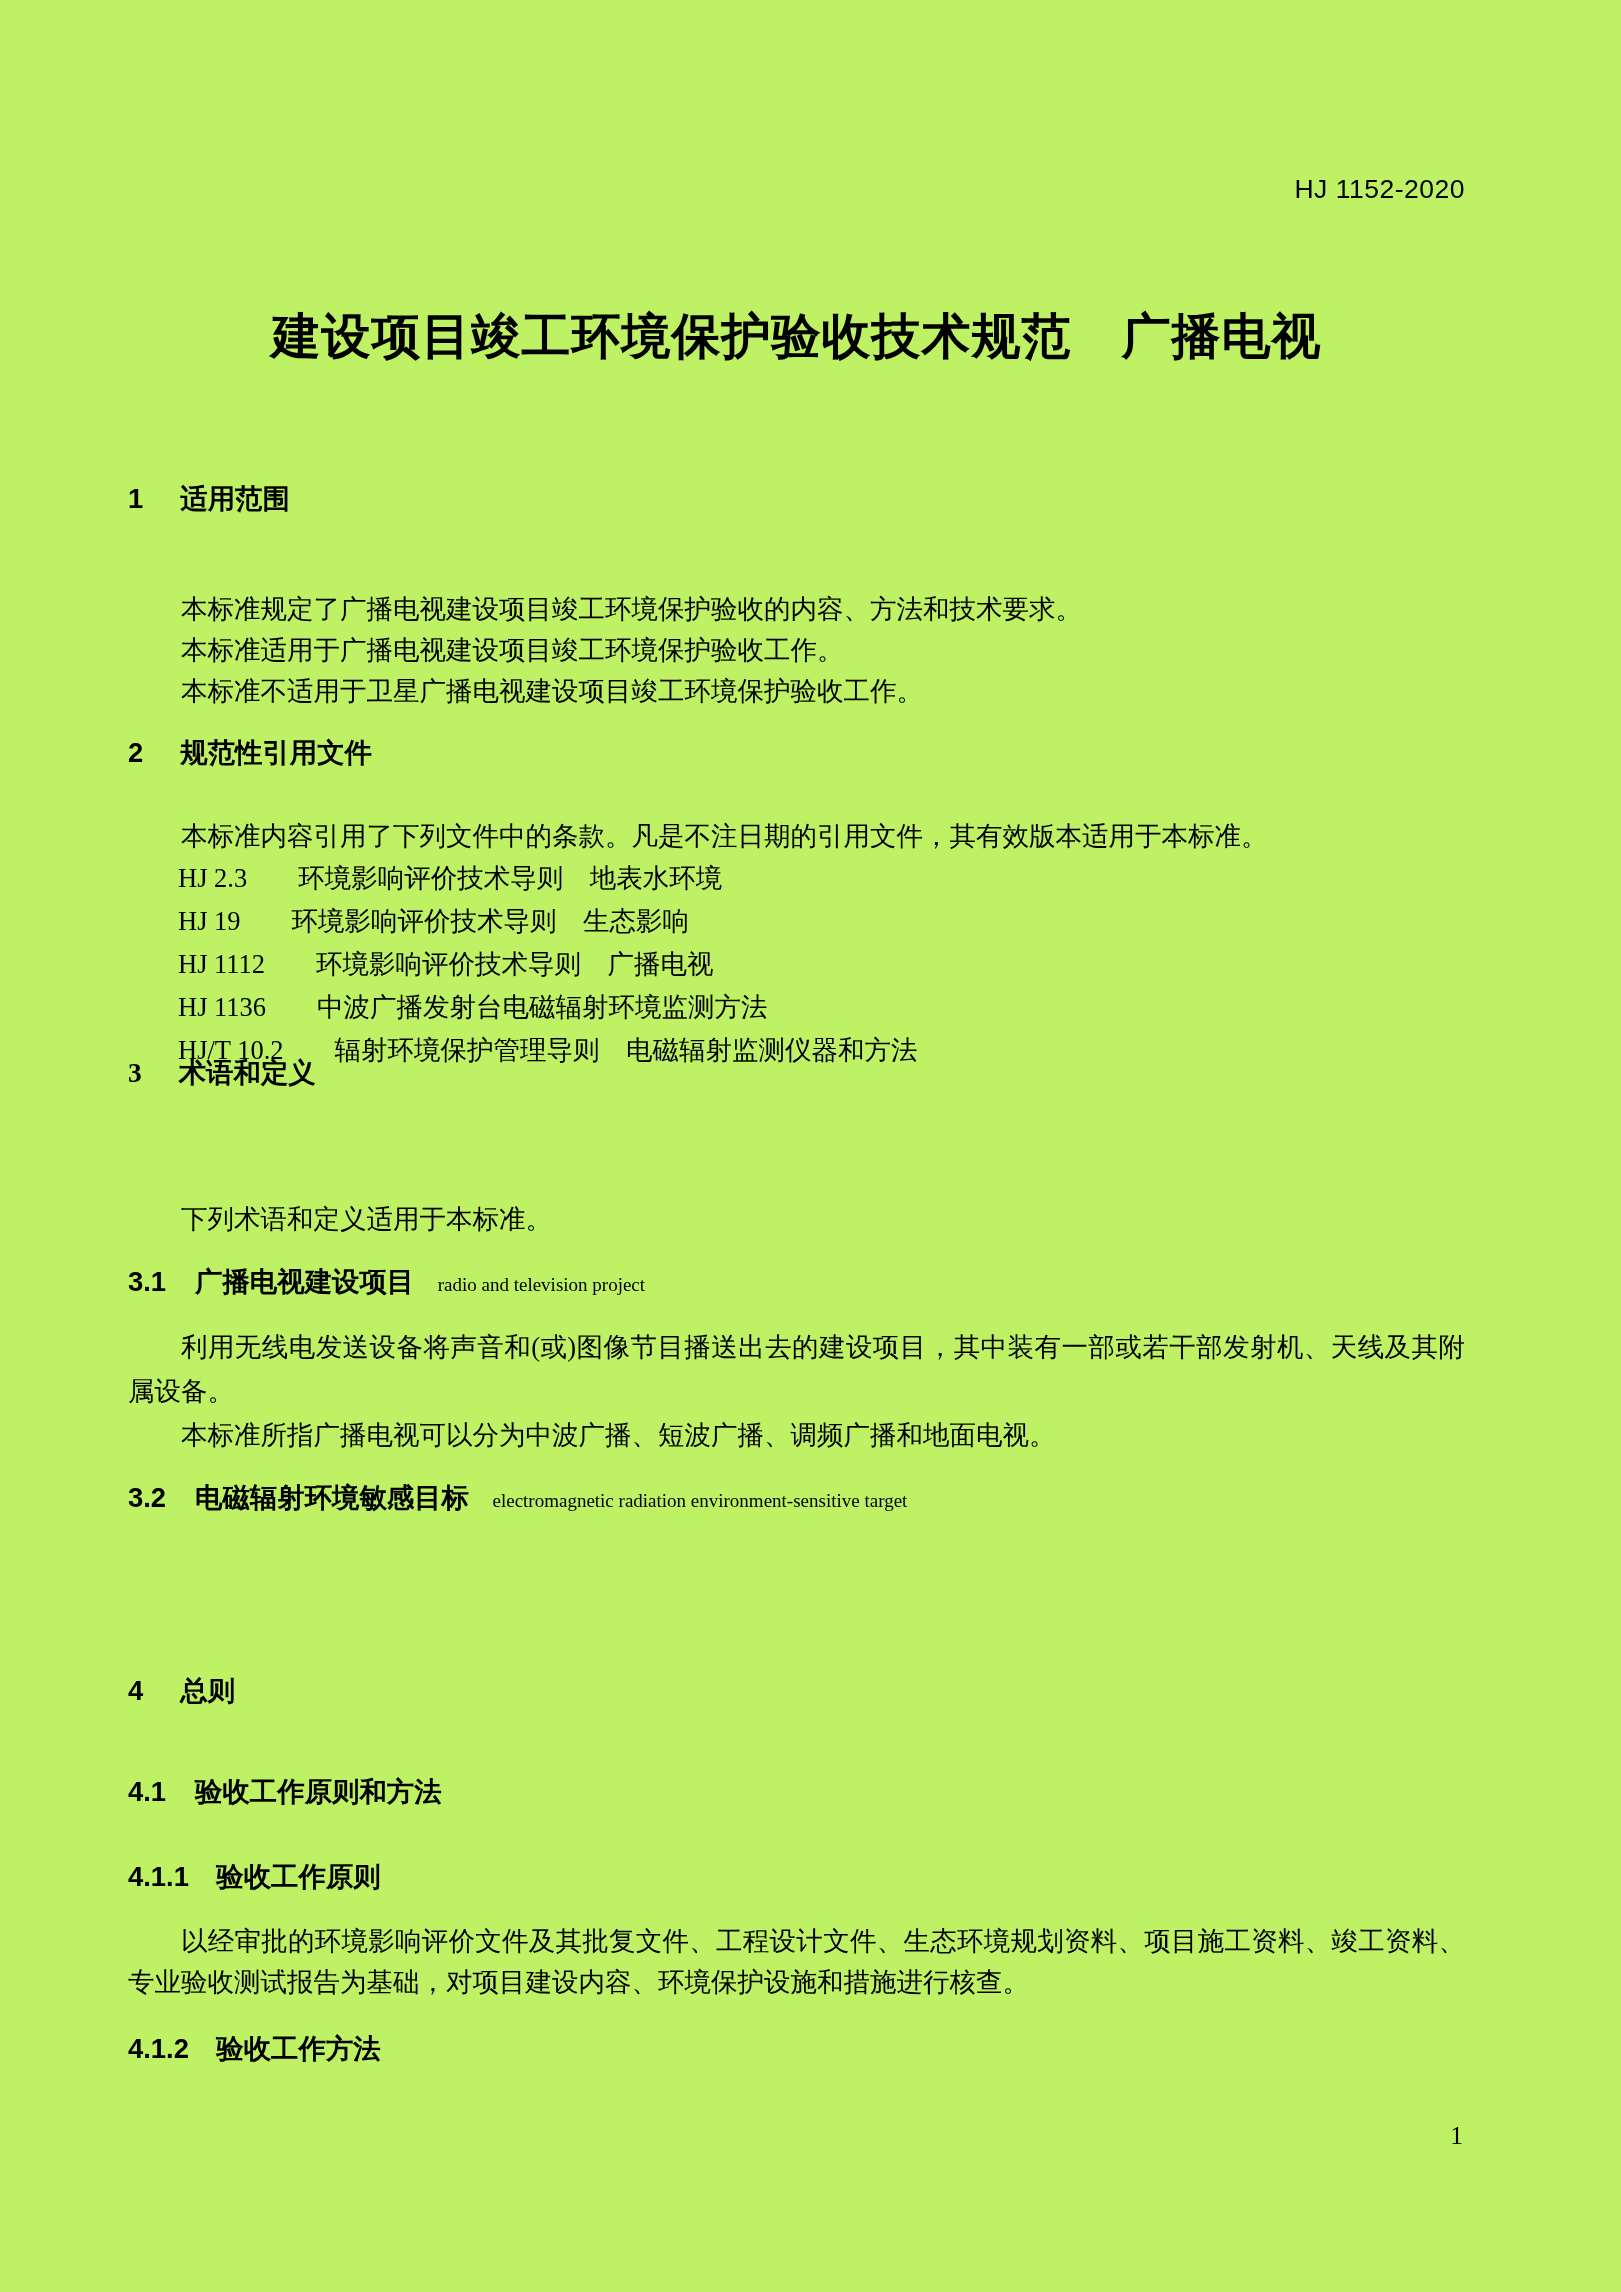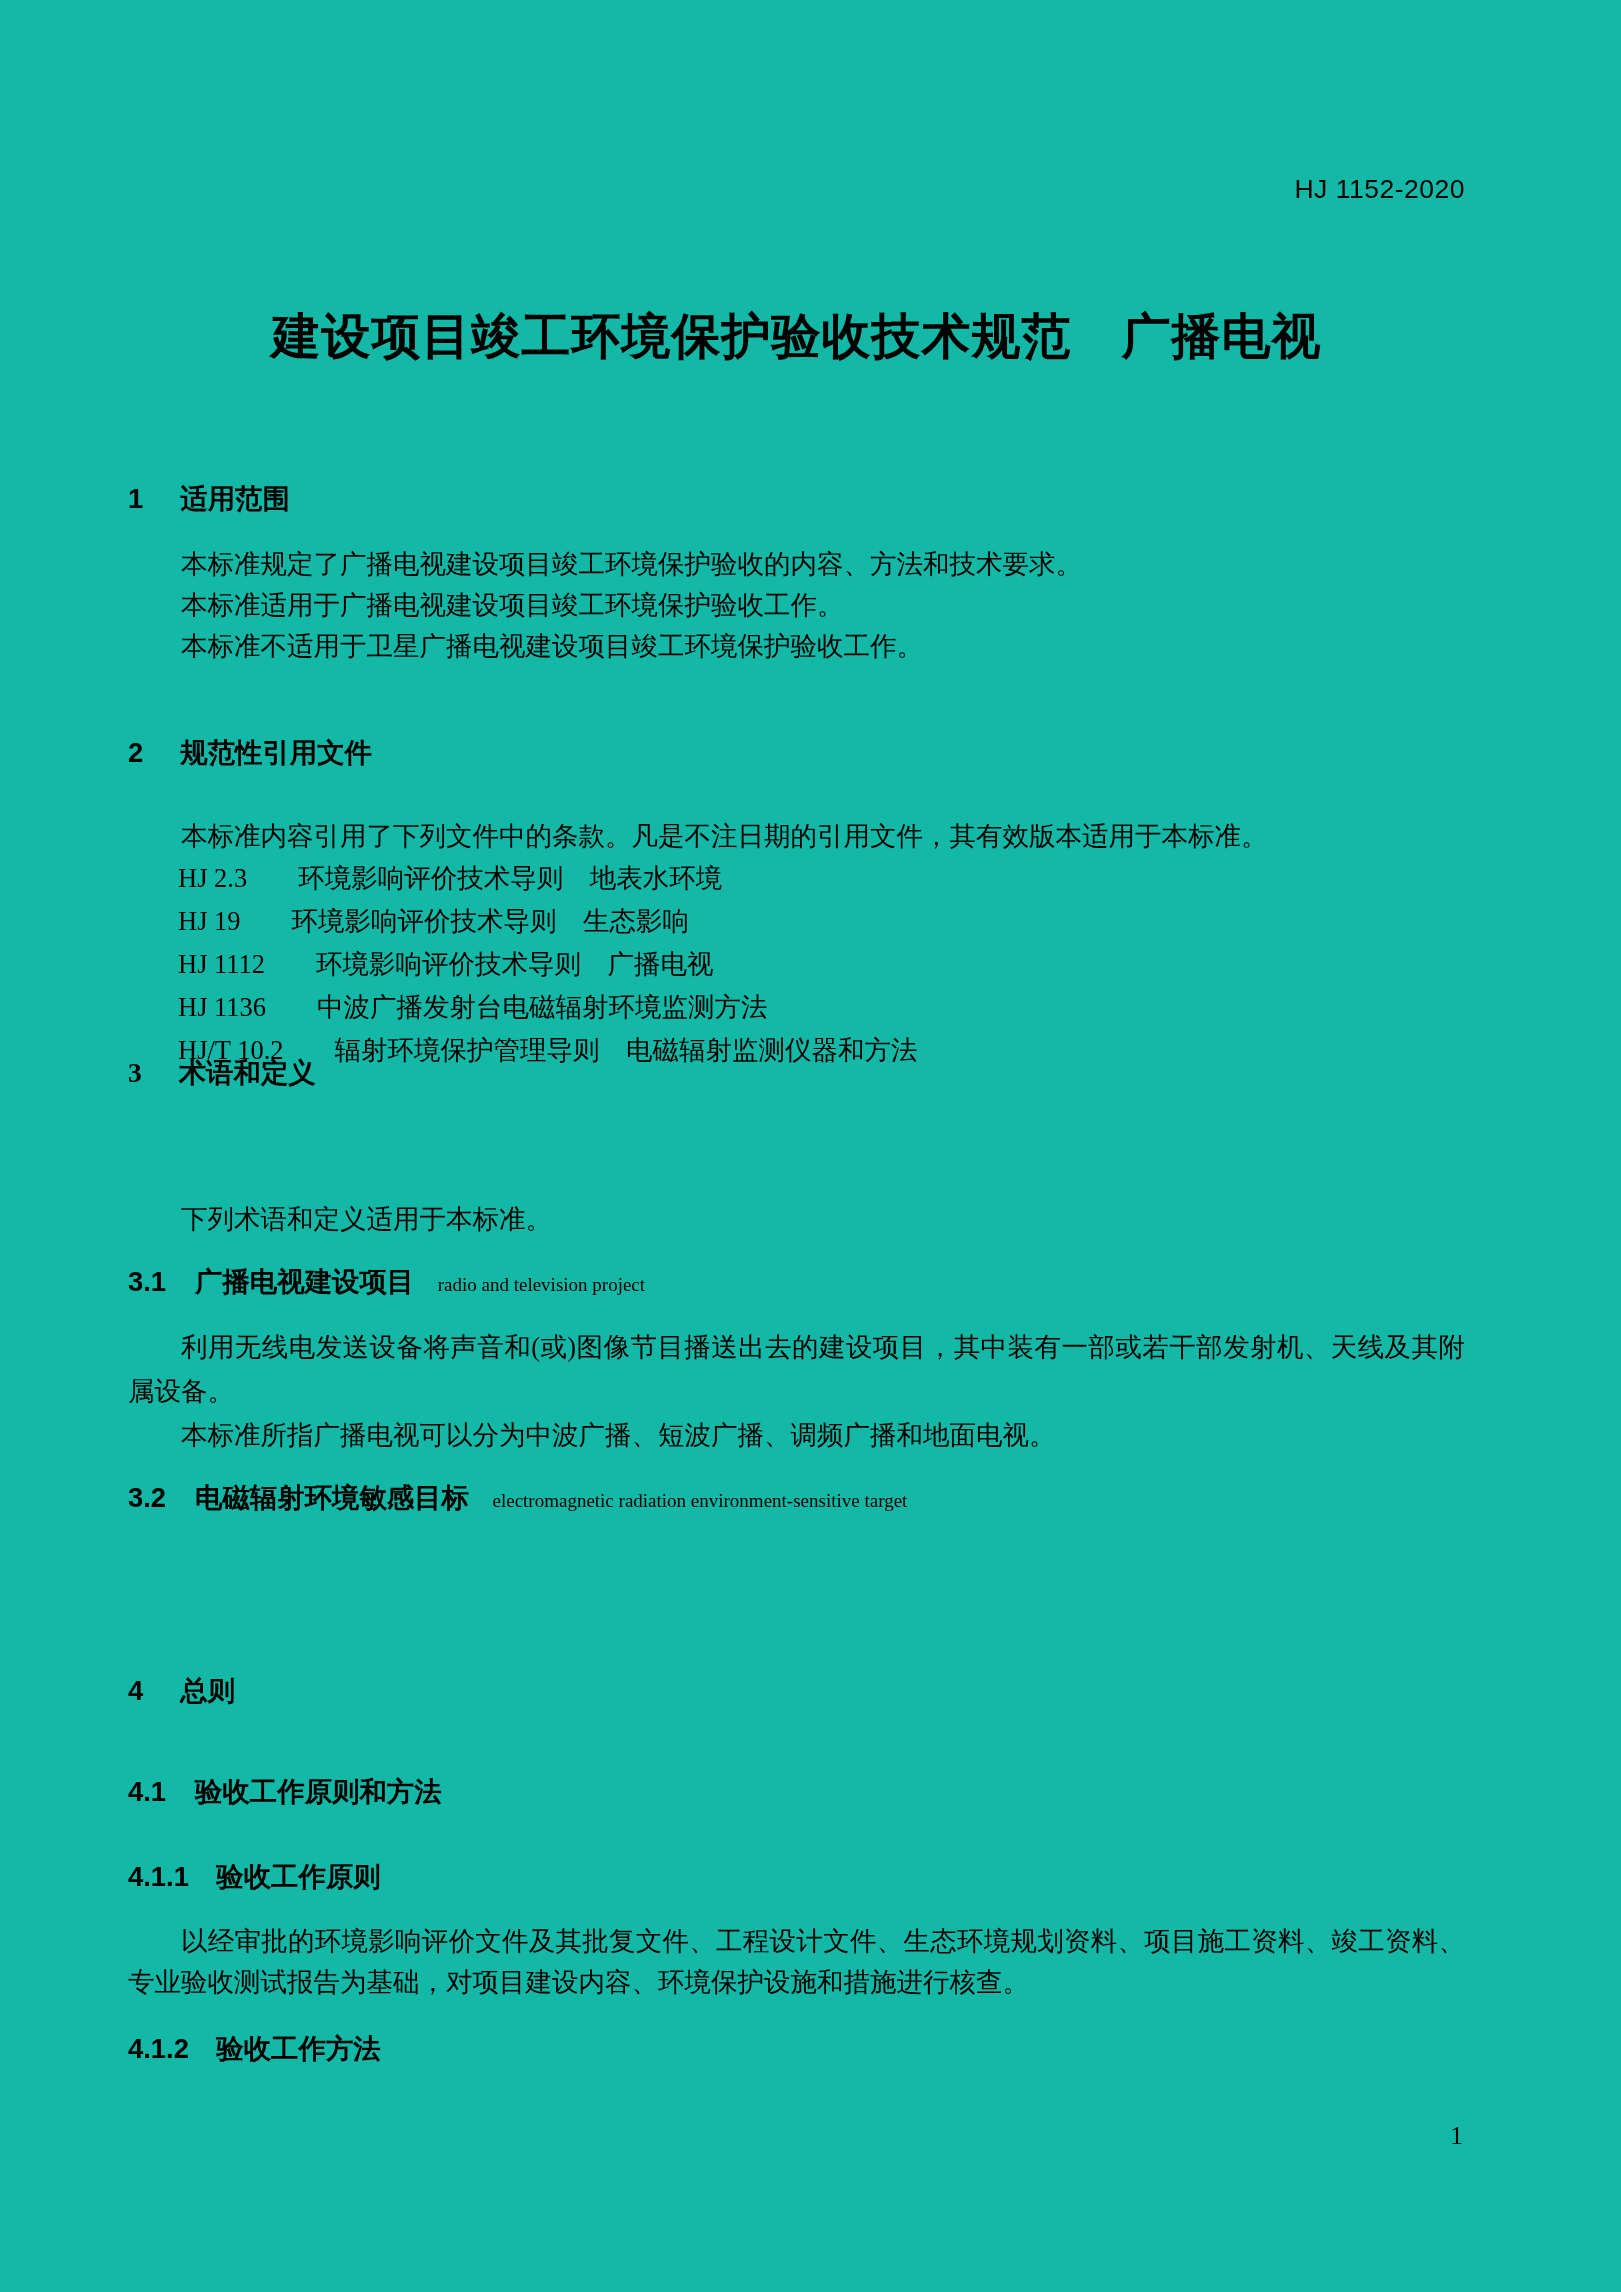--- a/index.html
+++ b/index.html
@@ -4,21 +4,21 @@
 <style>
   html, body {
     margin: 0;
     padding: 0;
     background: #e8e8e8;
   }
   .page {
     position: relative;
     width: 1621px;
     height: 2293px;
-    background: #14b8a6;
+    background: #bef264;
     color: #000000;
     overflow: hidden;
     font-family: "Liberation Serif", serif;
   }
   .abs {
     position: absolute;
     left: 128px;
     width: 1337px;
   }
   
@@ -81,21 +81,21 @@
   .page-num {
     top: 2120px;
     text-align: right;
     font-size: 25.5px;
     line-height: 31px;
     padding-right: 2px;
     box-sizing: border-box;
   }
   
   #h1    { top: 478px; }
-  #p1    { top: 544px; }
+  #p1    { top: 589px; }
   #h2    { top: 732px; }
   #p2i   { top: 816px; }
   #refs  { top: 857px; }
   #h3    { top: 1053px; font-family: Liberation Serif, serif; }
   #p3i   { top: 1199px; }
   #h31   { top: 1261px; }
   #p31   { top: 1325px; }
   #h32   { top: 1477px; }
   #p32   { top: 1539px; }
   #h4    { top: 1670px; }

